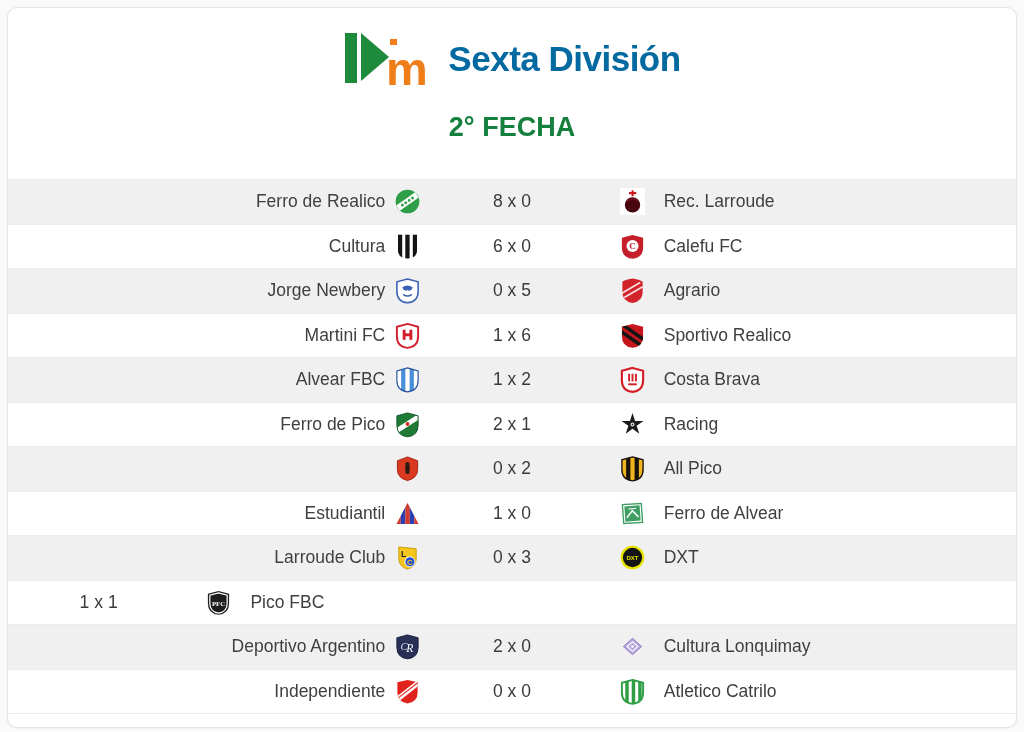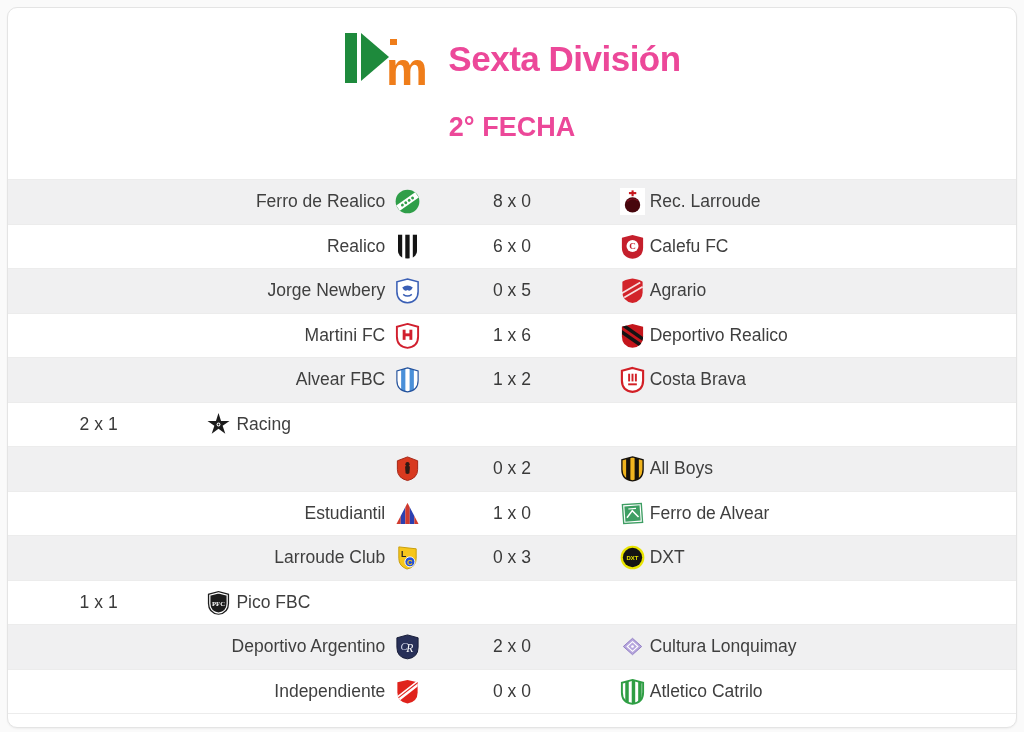--- a/index.html
+++ b/index.html
@@ -2,29 +2,29 @@
 <html><head>
 <meta charset="utf-8">
 <style>
   *{box-sizing:border-box;margin:0;padding:0}
   html,body{width:1024px;height:732px}
   body{background:#fafafa;font-family:"Liberation Sans",sans-serif;position:relative}
   .card{position:absolute;left:7px;top:7px;right:7px;bottom:4px;background:#fff;
         border:1px solid #e4e4e4;border-radius:10px;overflow:hidden;box-shadow:0 1px 2px rgba(0,0,0,.05)}
   .brand{display:flex;align-items:center;justify-content:center;gap:9px;margin-top:22px;height:58px}
   .logo-svg{width:96px;height:56px;display:block}
-  .title{font-size:35px;font-weight:bold;color:#ec4899;letter-spacing:-.5px}
-  .round{text-align:center;font-size:27px;font-weight:bold;color:#ec4899;margin-top:24px;height:31px;line-height:31px}
+  .title{font-size:35px;font-weight:bold;color:#0369a1;letter-spacing:-.5px}
+  .round{text-align:center;font-size:27px;font-weight:bold;color:#15803d;margin-top:24px;height:31px;line-height:31px}
   .rows{margin-top:36px;border-top:1px solid #ececec}
   .row{display:flex;align-items:center;height:44.5px;border-bottom:1px solid #ececec;background:#fff}
   .row:nth-child(odd){background:#f0f0f1}
   .cell-home{flex:0 0 41%;display:flex;align-items:center;justify-content:flex-end;gap:9px}
   .cell-score{flex:0 0 18%;display:flex;align-items:center;justify-content:center;gap:5px;
               font-size:17.5px;color:#3a3a3a}
-  .cell-away{flex:0 0 41%;display:flex;align-items:center;gap:4px;padding-left:16px}
+  .cell-away{flex:0 0 41%;display:flex;align-items:center;gap:18px;padding-left:16px}
   .t{font-size:17.5px;color:#3f3f3f;white-space:nowrap}
   .b{width:27px;height:27px;display:flex;align-items:center;justify-content:center;flex:0 0 27px}
   .b svg{width:27px;height:27px;display:block}
 </style>
 </head>
 <body>
 
 <div class="card">
 
   <div class="brand">
@@ -73,21 +73,21 @@
               <circle cx="14" cy="17.5" r="8" fill="#47060d"></circle>
               <path d="M8.5 14 A8 8 0 0 1 19.5 13" stroke="#7a1020" stroke-width="1.4" fill="none"></path>
             </svg>
         </span>
         <span class="t">Rec. Larroude</span>
       </div>
     </div>
 
     <div class="row">
       <div class="cell-home">
-        <span class="t">Realico</span>
+        <span class="t">Cultura</span>
         <span class="b">
           <svg viewBox="0 0 28 28">
               <defs>
                 <clipPath id="b3">
                   <path d="M4 1.5 H24 V18 Q24 26 14 26.5 Q4 26 4 18 Z"></path>
                 </clipPath>
               </defs>
               <g clip-path="url(#b3)">
                 <rect x="4" y="1.5" width="20" height="26" fill="#fff"></rect>
                 <rect x="4" y="1.5" width="4.5" height="26" fill="#141414"></rect>
@@ -171,21 +171,21 @@
               </defs>
               <path d="M14 2 L25 5 V15 Q25 25.5 14 26.8 Q3 25.5 3 15 V5 Z" fill="#c4161c"></path>
               <g clip-path="url(#b8)">
                 <g transform="rotate(35 14 14)">
                   <rect x="-3" y="9" width="34" height="3.6" fill="#141414"></rect>
                   <rect x="-3" y="15.5" width="34" height="3.6" fill="#141414"></rect>
                 </g>
               </g>
             </svg>
         </span>
-        <span class="t">Deportivo Realico</span>
+        <span class="t">Sportivo Realico</span>
       </div>
     </div>
 
     <div class="row">
       <div class="cell-home">
         <span class="t">Alvear FBC</span>
         <span class="b">
           <svg viewBox="0 0 28 28">
               <defs>
                 <clipPath id="b9">
@@ -214,20 +214,40 @@
               <rect x="13" y="8" width="2" height="8" fill="#d21f26"></rect>
               <rect x="16.5" y="8" width="2" height="8" fill="#d21f26"></rect>
               <rect x="9.5" y="18" width="9" height="2" fill="#d21f26"></rect>
             </svg>
         </span>
         <span class="t">Costa Brava</span>
       </div>
     </div>
 
     <div class="row">
+      <div class="cell-home">
+        <span class="t">Ferro de Pico</span>
+        <span class="b">
+          <svg viewBox="0 0 28 28">
+              <defs>
+                <clipPath id="b11">
+                  <path d="M14 2 L25 5 V15 Q25 25.5 14 26.8 Q3 25.5 3 15 V5 Z"></path>
+                </clipPath>
+              </defs>
+              <path d="M14 2 L25 5 V15 Q25 25.5 14 26.8 Q3 25.5 3 15 V5 Z" fill="#1e7a34"></path>
+              <g clip-path="url(#b11)">
+                <g transform="rotate(-33 14 14)">
+                  <rect x="-3" y="11" width="34" height="5" fill="#fff"></rect>
+                </g>
+                <circle cx="14" cy="13.5" r="2" fill="#d42b20"></circle>
+              </g>
+              <path d="M14 2 L25 5 V15 Q25 25.5 14 26.8 Q3 25.5 3 15 V5 Z" fill="none" stroke="#14552a" stroke-width="1"></path>
+            </svg>
+        </span>
+      </div>
       <div class="cell-score">
         <span>2</span>
           <span>x</span>
           <span>1</span>
       </div>
       <div class="cell-away">
         <span class="b">
           <svg viewBox="0 0 28 28">
               <polygon points="14,2 16.65,10.36 25.41,10.29 18.28,15.39 21.05,23.71 14,18.5 6.95,23.71 9.72,15.39 2.59,10.29 11.35,10.36" fill="#1b1b1b"></polygon>
               <circle cx="14" cy="14" r="2" fill="#fff"></circle>
@@ -262,21 +282,21 @@
                 </clipPath>
               </defs>
               <g clip-path="url(#b14)">
                 <rect x="3" y="2" width="22" height="25" fill="#f0b41e"></rect>
                 <rect x="7.4" y="2" width="4.4" height="25" fill="#17120b"></rect>
                 <rect x="16.2" y="2" width="4.4" height="25" fill="#17120b"></rect>
               </g>
               <path d="M14 2 L25 5 V15 Q25 25.5 14 26.8 Q3 25.5 3 15 V5 Z" fill="none" stroke="#17120b" stroke-width="1.4"></path>
             </svg>
         </span>
-        <span class="t">All Boys</span>
+        <span class="t">All Pico</span>
       </div>
     </div>
 
     <div class="row">
       <div class="cell-home">
         <span class="t">Estudiantil</span>
         <span class="b">
           <svg viewBox="0 0 28 28">
               <defs>
                 <clipPath id="b15">

